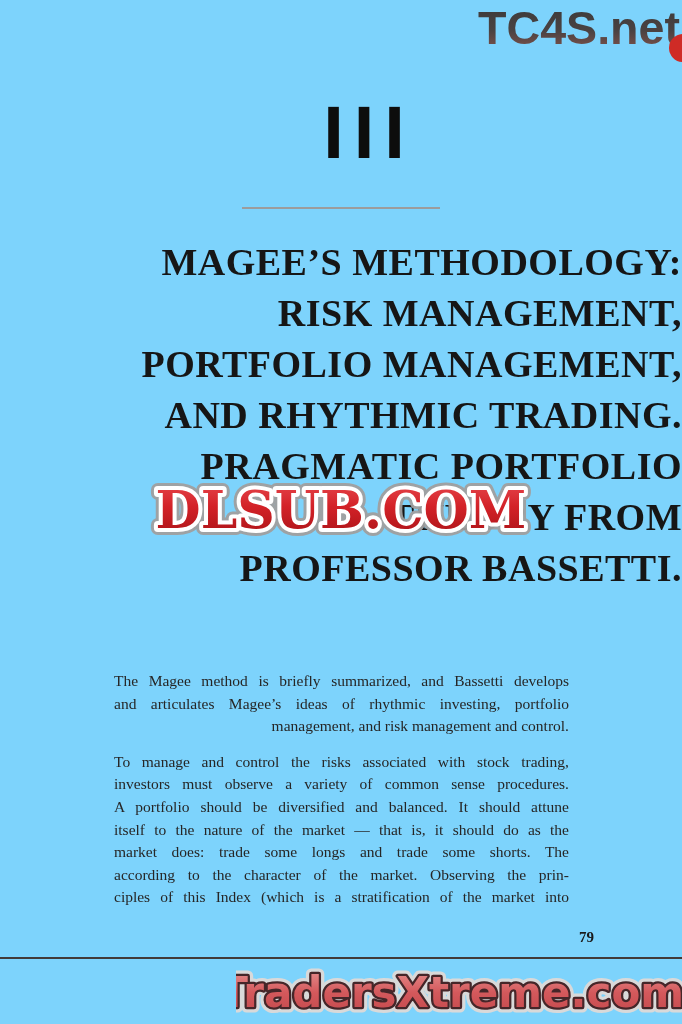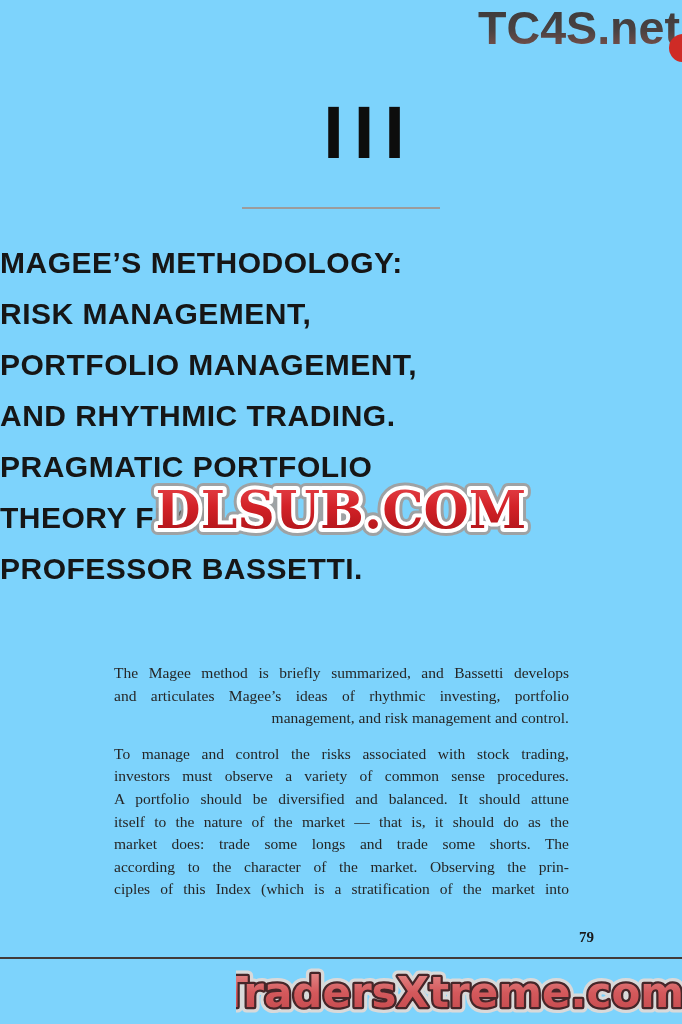--- a/index.html
+++ b/index.html
@@ -18,34 +18,34 @@
     position:absolute;top:96px;left:0;width:100%;text-align:center;
     font-family:"Liberation Sans",sans-serif;font-weight:bold;
     font-size:74px;letter-spacing:10px;color:#0d0d0d;line-height:1;padding-left:28px;
   }
   .rule{
     position:absolute;top:207px;left:50%;transform:translateX(-50%);
     width:198px;height:0;border-top:2px solid #9c9c9c;
   }
   
   .title{
-    position:absolute;top:237px;left:0;width:100%;text-align:left;
-    font-family:Liberation Sans, sans-serif;font-weight:bold;
-    font-size:30px;line-height:51px;color:#161616;letter-spacing:0.5px;
+    position:absolute;top:237px;left:0;width:100%;text-align:right;
+    font-family:Liberation Serif, serif;font-weight:bold;
+    font-size:38px;line-height:51px;color:#161616;letter-spacing:0.5px;
   }
   
   .dlsub{position:absolute;top:468px;left:50%;transform:translateX(-50%);
     width:400px;height:84px;}
   
   .bodytext{
     position:absolute;left:114px;top:662px;width:455px;
     font-family:"Liberation Serif",serif;font-size:15.5px;
     line-height:22.6px;color:#262626;
   }
-  .para{margin:0 0 13px 0;}
+  .para{margin:8px 0 13px 0;}
   .bline{text-align:justify;text-align-last:justify;}
   .bline-left{text-align:right;}
   .pageno{
     position:absolute;top:929px;right:88px;
     font-family:"Liberation Serif",serif;font-weight:bold;
     font-size:15px;color:#1a1a1a;
   }
   .footrule{position:absolute;top:957px;left:0;width:682px;height:2px;background:#423a38;}
   .txtreme{position:absolute;top:962px;right:-6px;width:452px;height:62px;}
 </style>

